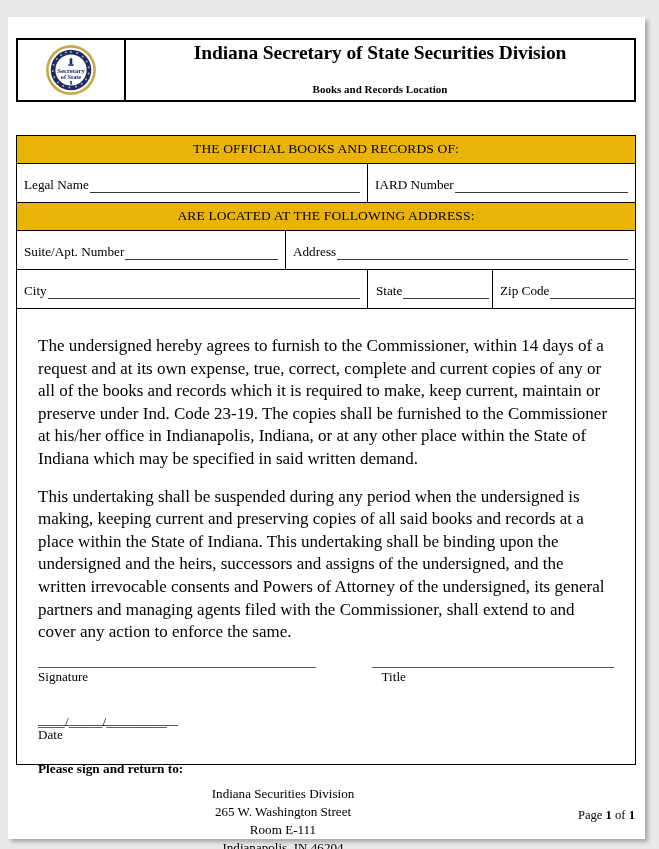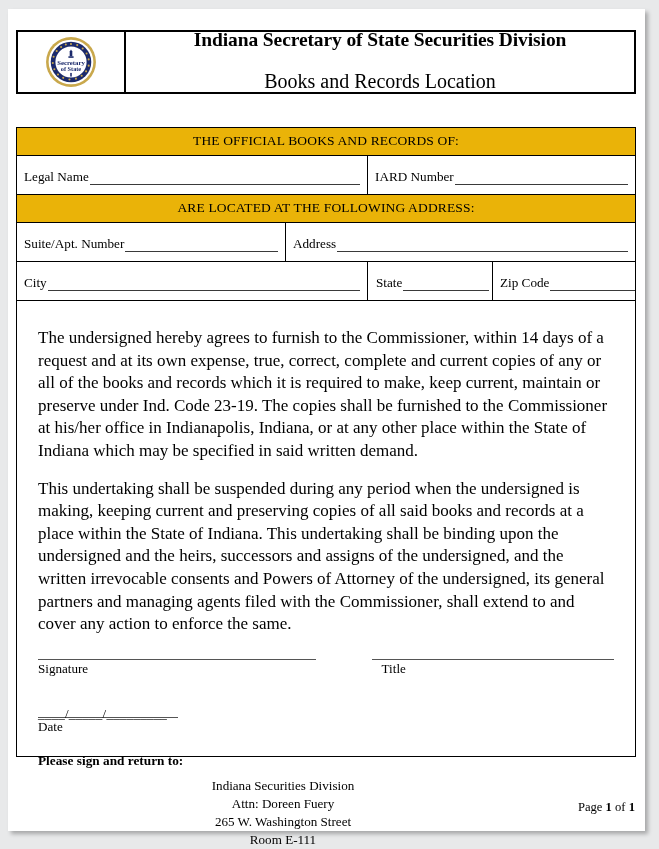--- a/index.html
+++ b/index.html
@@ -13,21 +13,21 @@
     background: #e8e9ea;
     font-family: "Liberation Serif", "DejaVu Serif", serif;
     color: #000;
     overflow: hidden;
   }
 
   
   .page {
     position: absolute;
     left: 8px;
-    top: 9px;
+    top: 17px;
     width: 637px;
     height: 822px;
     background: #ffffff;
     box-shadow: 3px 3px 4px rgba(0,0,0,0.28);
   }
 
   
   .header-box {
     position: absolute;
     left: 8px;
@@ -55,22 +55,22 @@
     justify-content: center;
     padding-bottom: 2px;
   }
   .title-main {
     font-size: 19.5px;
     font-weight: bold;
     letter-spacing: -0.1px;
     line-height: 1.15;
   }
   .title-sub {
-    font-size: 20px;
-    font-weight: normal;
+    font-size: 11px;
+    font-weight: bold;
     line-height: 1.2;
     margin-top: 18px;
   }
 
   
   .seal {
     position: relative;
     width: 52px;
     height: 52px;
   }
@@ -303,21 +303,20 @@
 
       <div class="date-block">
         <div class="date-line">____/_____/_________</div>
         <div class="date-rule"></div>
         <div class="date-label">Date</div>
       </div>
 
       <div class="return-heading">Please sign and return to:</div>
       <div class="return-addr">
         <div>Indiana Securities Division</div>
-        <div>Attn:  Doreen Fuery</div>
         <div>265 W. Washington Street</div>
         <div>Room E-111</div>
         <div>Indianapolis, IN  46204</div>
       </div>
 
     </div>
   </div>
 
   <div class="footer">
     <span>Page </span><b>1</b><span> of </span><b>1</b>

